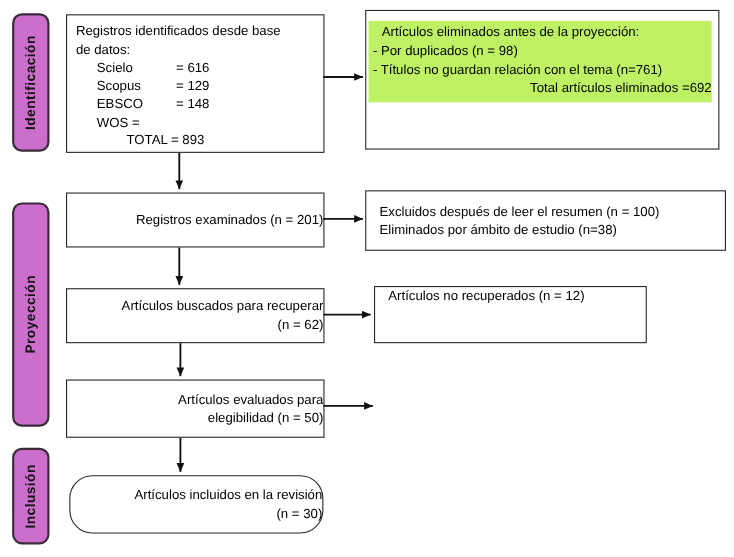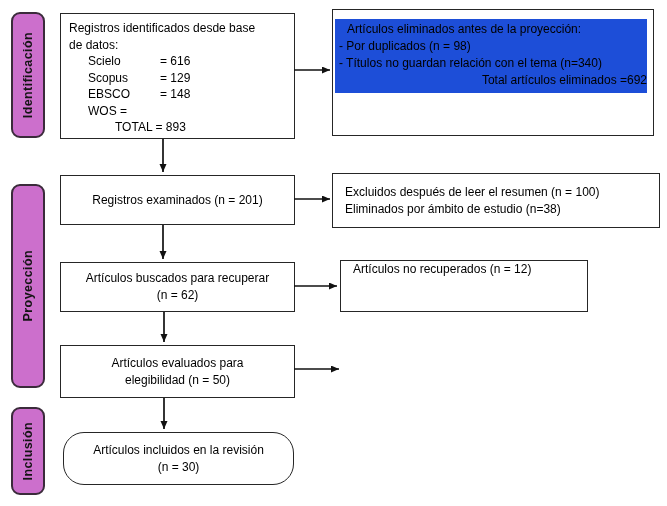--- a/index.html
+++ b/index.html
@@ -43,21 +43,21 @@
   .fbox {
     position: absolute;
     background: #ffffff;
     border: 1.6px solid #262626;
     box-sizing: border-box;
     line-height: 16.5px;
   }
   .center {
     display: flex;
     flex-direction: column;
-    align-items: center;
+    align-items: flex-end;
     justify-content: center;
     text-align: center;
     line-height: 17px;
   }
   .nowrap { white-space: nowrap; }
 
   
   .b1 { left: 60px;  top: 13px;  width: 235px; height: 126px; padding: 6px 0 0 8px; }
   .b2 { left: 60px;  top: 175px; width: 235px; height: 50px; }
   .b3 { left: 60px;  top: 262px; width: 235px; height: 50px; }
@@ -68,21 +68,21 @@
   .r3 { left: 340px; top: 260px; width: 248px; height: 52px; display: flex; padding-left: 12px; }
   .r4 { left: 342px; top: 345px; width: 253px; height: 57px; padding: 5px 0 0 10px; line-height: 16.5px; }
 
   
   .b1-rows  { padding-left: 19px; }
   .b1-name  { display: inline-block; width: 72px; }
   .b1-total { padding-left: 27px; }
 
   
   .r1-inner {
-    background: #1d4ed8;
+    background: #bef264;
     margin: 9px 6px 1px 2px;
     padding: 2px 0 4px 4px;
     line-height: 17px;
   }
   .r1-title { padding-left: 8px; }
   .r1-total { text-align: right; }
 
   
   .r4-indent { padding-left: 24px; }
 
@@ -127,21 +127,21 @@
         <span class="b1-name">WOS =</span><span></span>
       </div>
       <div class="b1-total">TOTAL = 893</div>
     </div>
   </div>
 
   <div class="fbox r1">
     <div class="r1-inner">
       <div class="r1-title nowrap">Artículos eliminados antes de la proyección:</div>
       <div class="nowrap">- Por duplicados (n = 98)</div>
-      <div class="nowrap">- Títulos no guardan relación con el tema (n=340)</div>
+      <div class="nowrap">- Títulos no guardan relación con el tema (n=761)</div>
       <div class="r1-total nowrap">Total artículos eliminados =692</div>
     </div>
   </div>
 
   <div class="fbox b2 center">
     <div class="nowrap">Registros examinados (n = 201)</div>
   </div>
 
   <div class="fbox r2">
     <div class="nowrap">Excluidos después de leer el resumen (n = 100)</div>

